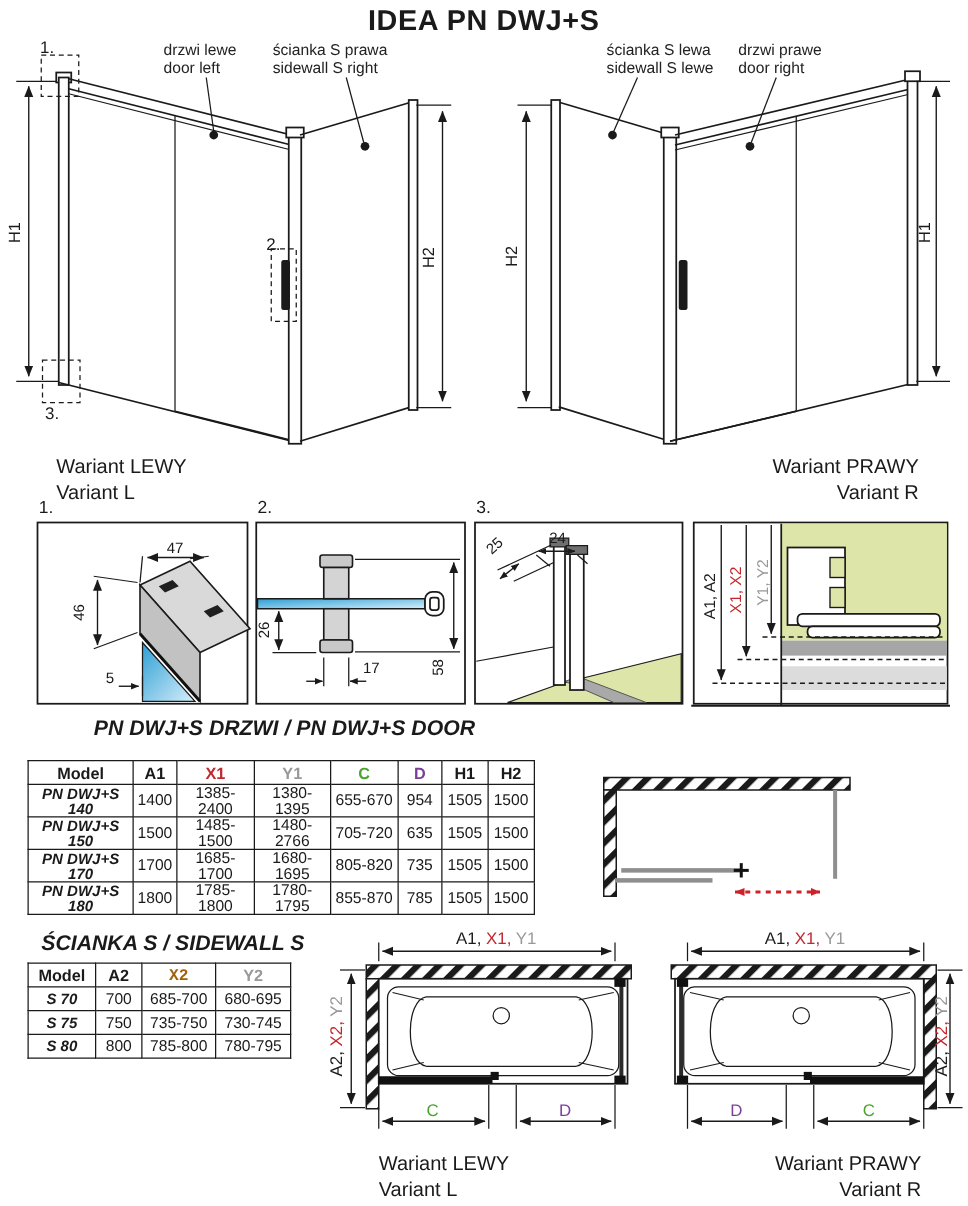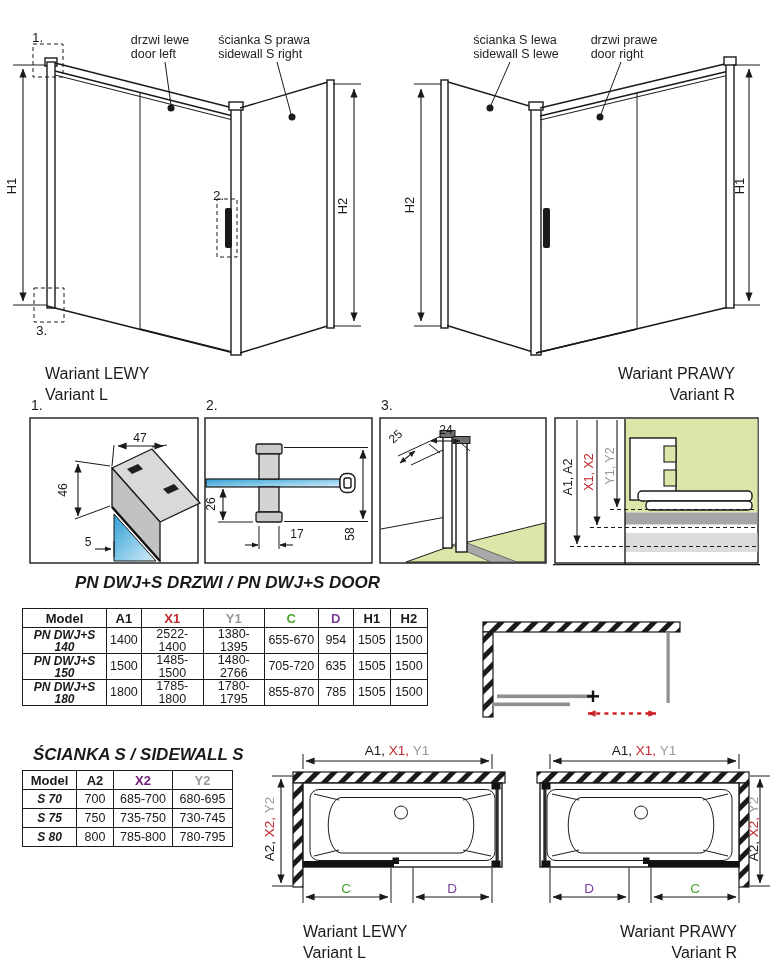--- a/index.html
+++ b/index.html
@@ -262,34 +262,35 @@
     <line class="th" x1="629" y1="868" x2="629" y2="903"></line>
     <line class="th" x1="550" y1="868" x2="550" y2="903"></line>
     <line class="dim" x1="553" y1="897" x2="626" y2="897" marker-start="url(#mA)" marker-end="url(#mA)"></line>
     <line class="dim" x1="654" y1="897" x2="736" y2="897" marker-start="url(#mA)" marker-end="url(#mA)"></line>
     <line class="th" x1="750" y1="776" x2="770" y2="776"></line>
     <line class="th" x1="750" y1="886" x2="770" y2="886"></line>
     <line class="dim" x1="760" y1="779" x2="760" y2="883" marker-start="url(#mA)" marker-end="url(#mA)"></line>
   </g>
 </svg>
 
+<div class="lbl title">IDEA PN DWJ+S</div>
 
 <div class="lbl callout" style="left:32px;top:31px">1.</div>
 <div class="lbl callout" style="left:213px;top:189px">2.</div>
 <div class="lbl callout" style="left:36px;top:324px">3.</div>
 
 <div class="lbl ctr leader" style="left:160px;top:33px">
   <div>drzwi lewe</div>
   <div>door left</div>
 </div>
 <div class="lbl ctr leader" style="left:264px;top:33px">
   <div>ścianka S prawa</div>
   <div>sidewall S right</div>
 </div>
-<div class="lbl ctr leader" style="left:516px;top:33px">
+<div class="lbl ctr leader" style="left:528px;top:33px">
   <div>ścianka S lewa</div>
   <div>sidewall S lewe</div>
 </div>
 <div class="lbl ctr leader" style="left:624px;top:33px">
   <div>drzwi prawe</div>
   <div>door right</div>
 </div>
 
 <div class="lbl rot dimtxt" style="left:12px;top:186px;font-size:13px">H1</div>
 <div class="lbl rot dimtxt" style="left:343px;top:206px;font-size:13px">H2</div>
@@ -333,57 +334,67 @@
           <th style="color: rgb(77, 163, 47);">C</th>
           <th style="color: rgb(123, 63, 152);">D</th>
           <th style="color: rgb(26, 26, 26);">H1</th>
           <th style="color: rgb(26, 26, 26);">H2</th>
         </tr>
       </thead>
       <tbody>
         <tr>
           <td class="model">PN DWJ+S 140</td>
           <td>1400</td>
-          <td>2522-1400</td>
+          <td>1385-2400</td>
           <td>1380-1395</td>
           <td>655-670</td>
           <td>954</td>
           <td>1505</td>
           <td>1500</td>
         </tr>
         <tr>
           <td class="model">PN DWJ+S 150</td>
           <td>1500</td>
           <td>1485-1500</td>
           <td>1480-2766</td>
           <td>705-720</td>
           <td>635</td>
           <td>1505</td>
           <td>1500</td>
         </tr>
         <tr>
+          <td class="model">PN DWJ+S 170</td>
+          <td>1700</td>
+          <td>1685-1700</td>
+          <td>1680-1695</td>
+          <td>805-820</td>
+          <td>735</td>
+          <td>1505</td>
+          <td>1500</td>
+        </tr>
+        <tr>
           <td class="model">PN DWJ+S 180</td>
           <td>1800</td>
           <td>1785-1800</td>
           <td>1780-1795</td>
           <td>855-870</td>
           <td>785</td>
           <td>1505</td>
           <td>1500</td>
         </tr>
       </tbody>
 </table>
 
 <div class="lbl heading" style="left:33px;top:746px">ŚCIANKA S / SIDEWALL S</div>
 <table class="dim-table side-table" style="left:22px;top:770px">
   <thead>
         <tr>
           <th style="color: rgb(26, 26, 26);">Model</th>
           <th style="color: rgb(26, 26, 26);">A2</th>
-          <th style="color: #701a75;">X2</th>
+          <th style="color: #a16207; font-family: Liberation Mono, monospace;">X2</th>
           <th style="color: rgb(153, 153, 153);">Y2</th>
         </tr>
       </thead>
       <tbody>
         <tr>
           <td class="model">S 70</td>
           <td>700</td>
           <td>685-700</td>
           <td>680-695</td>
         </tr>

